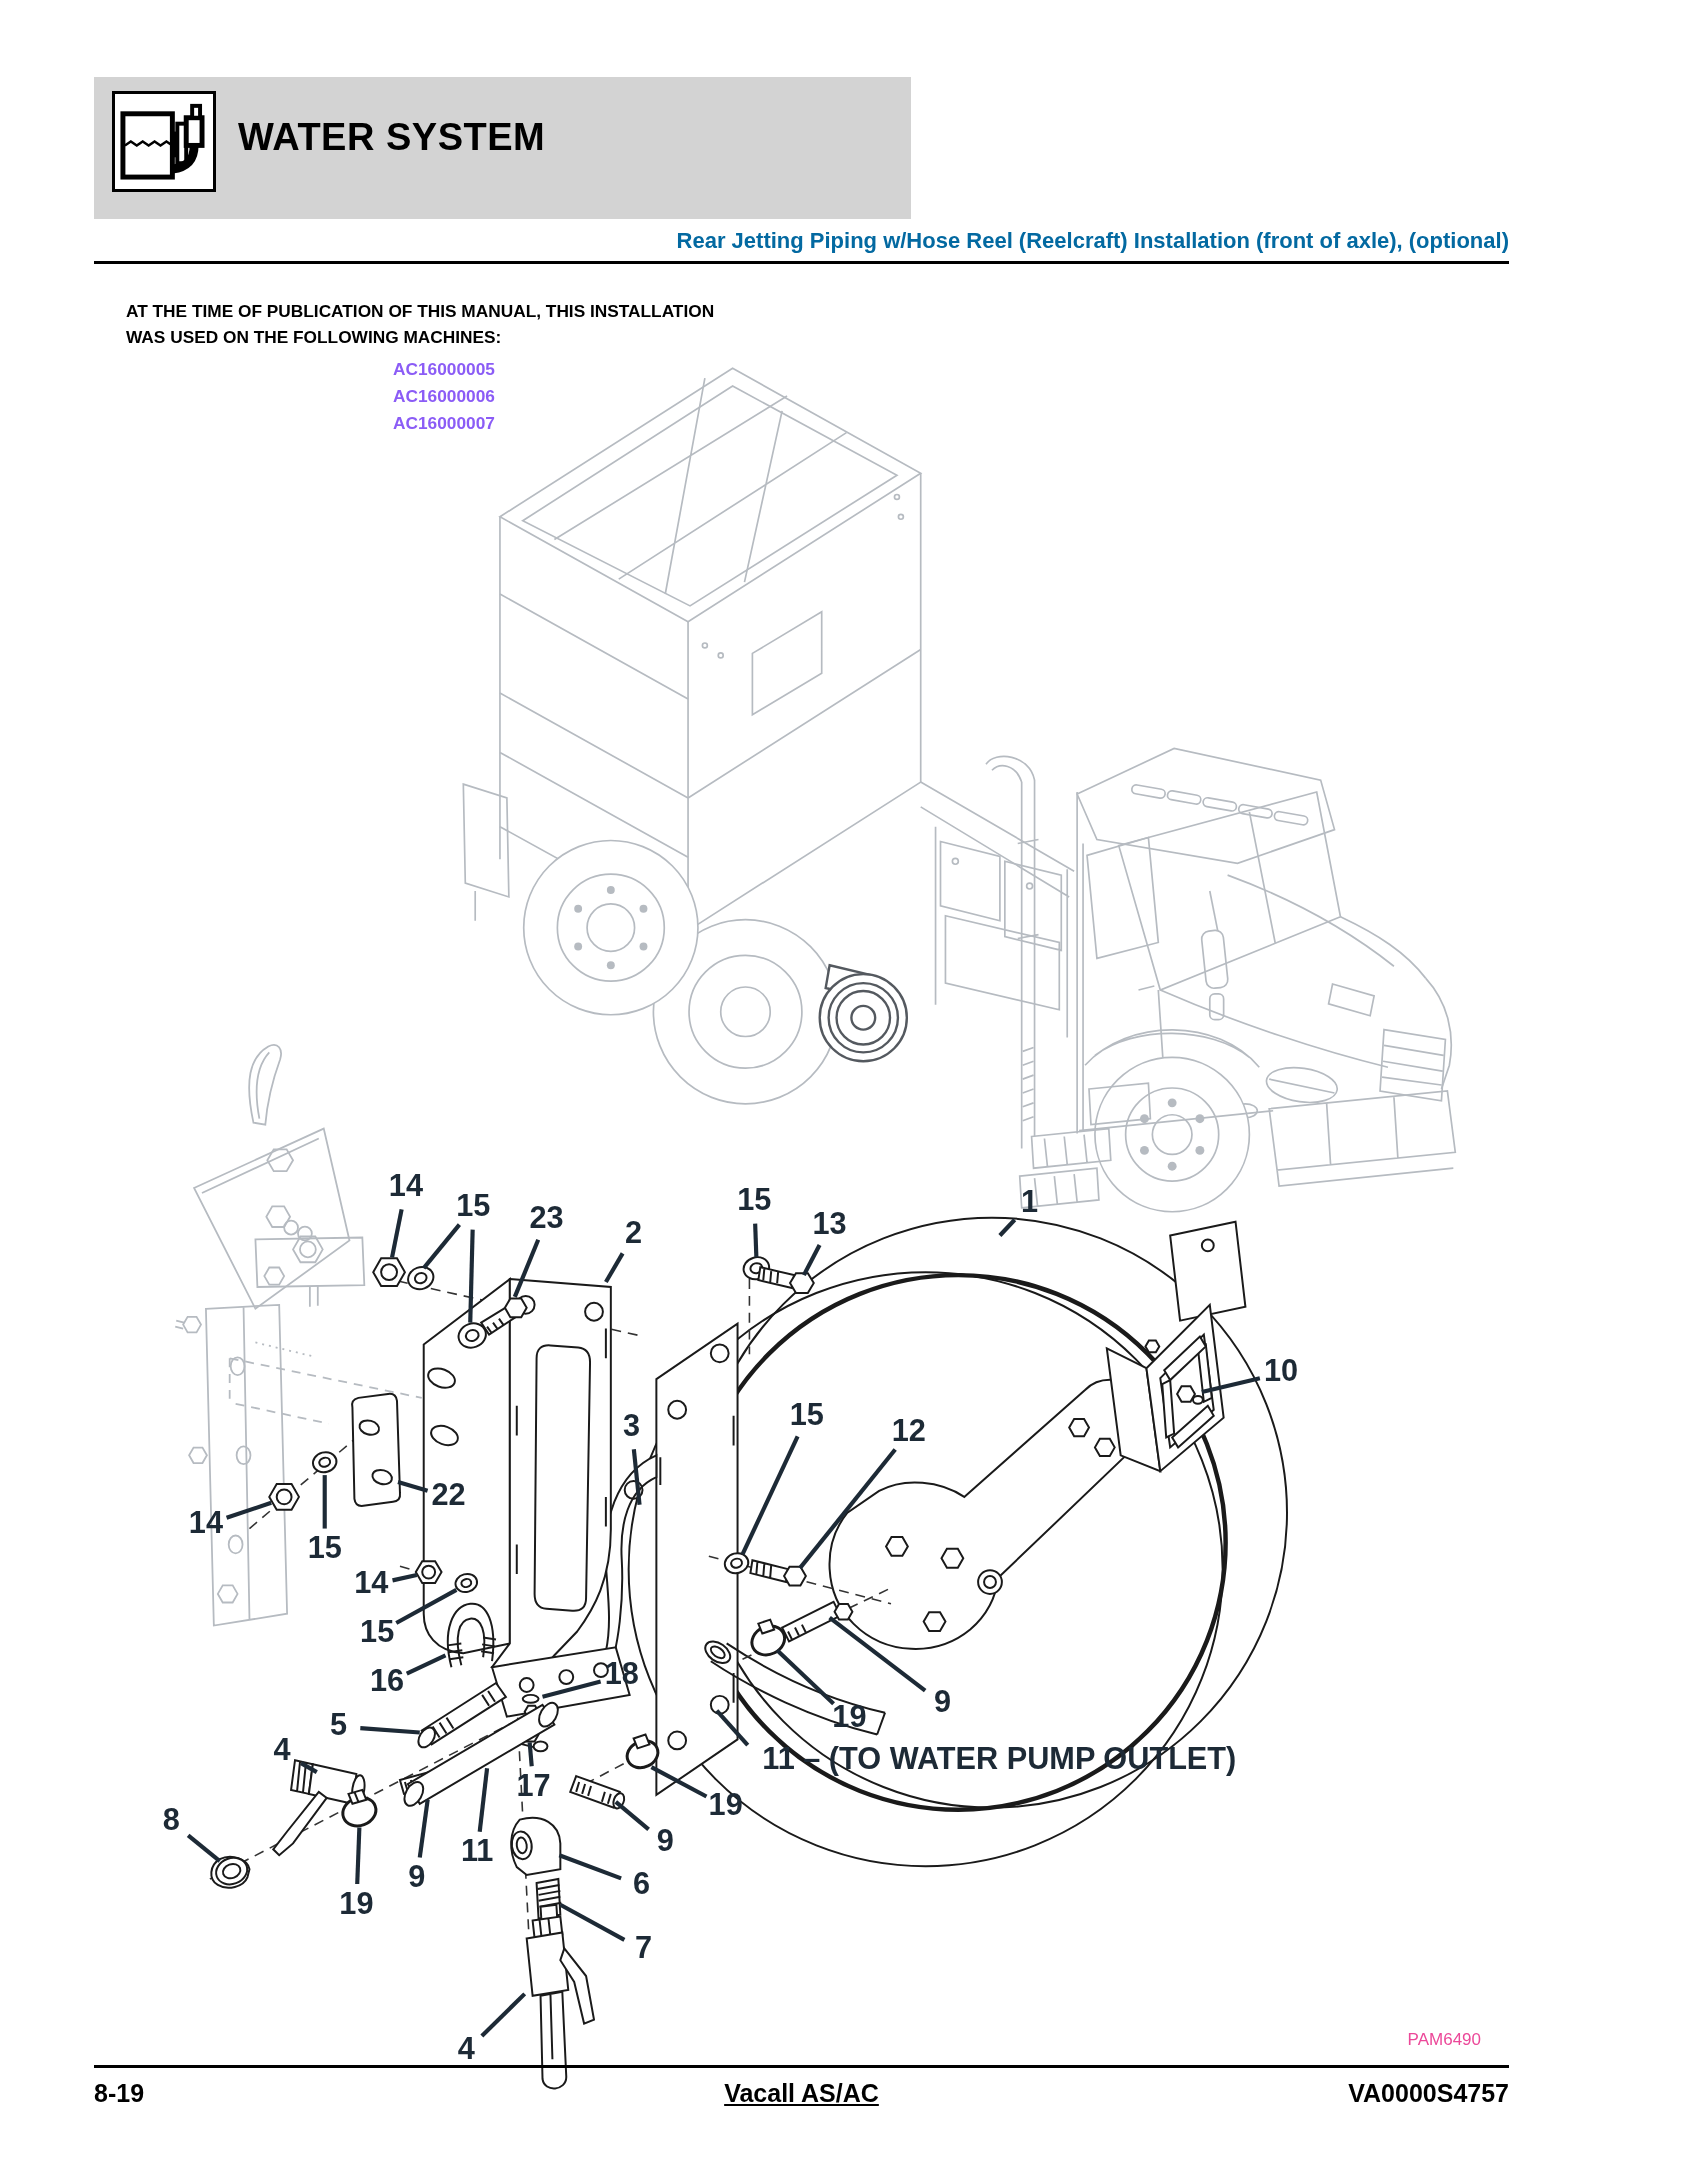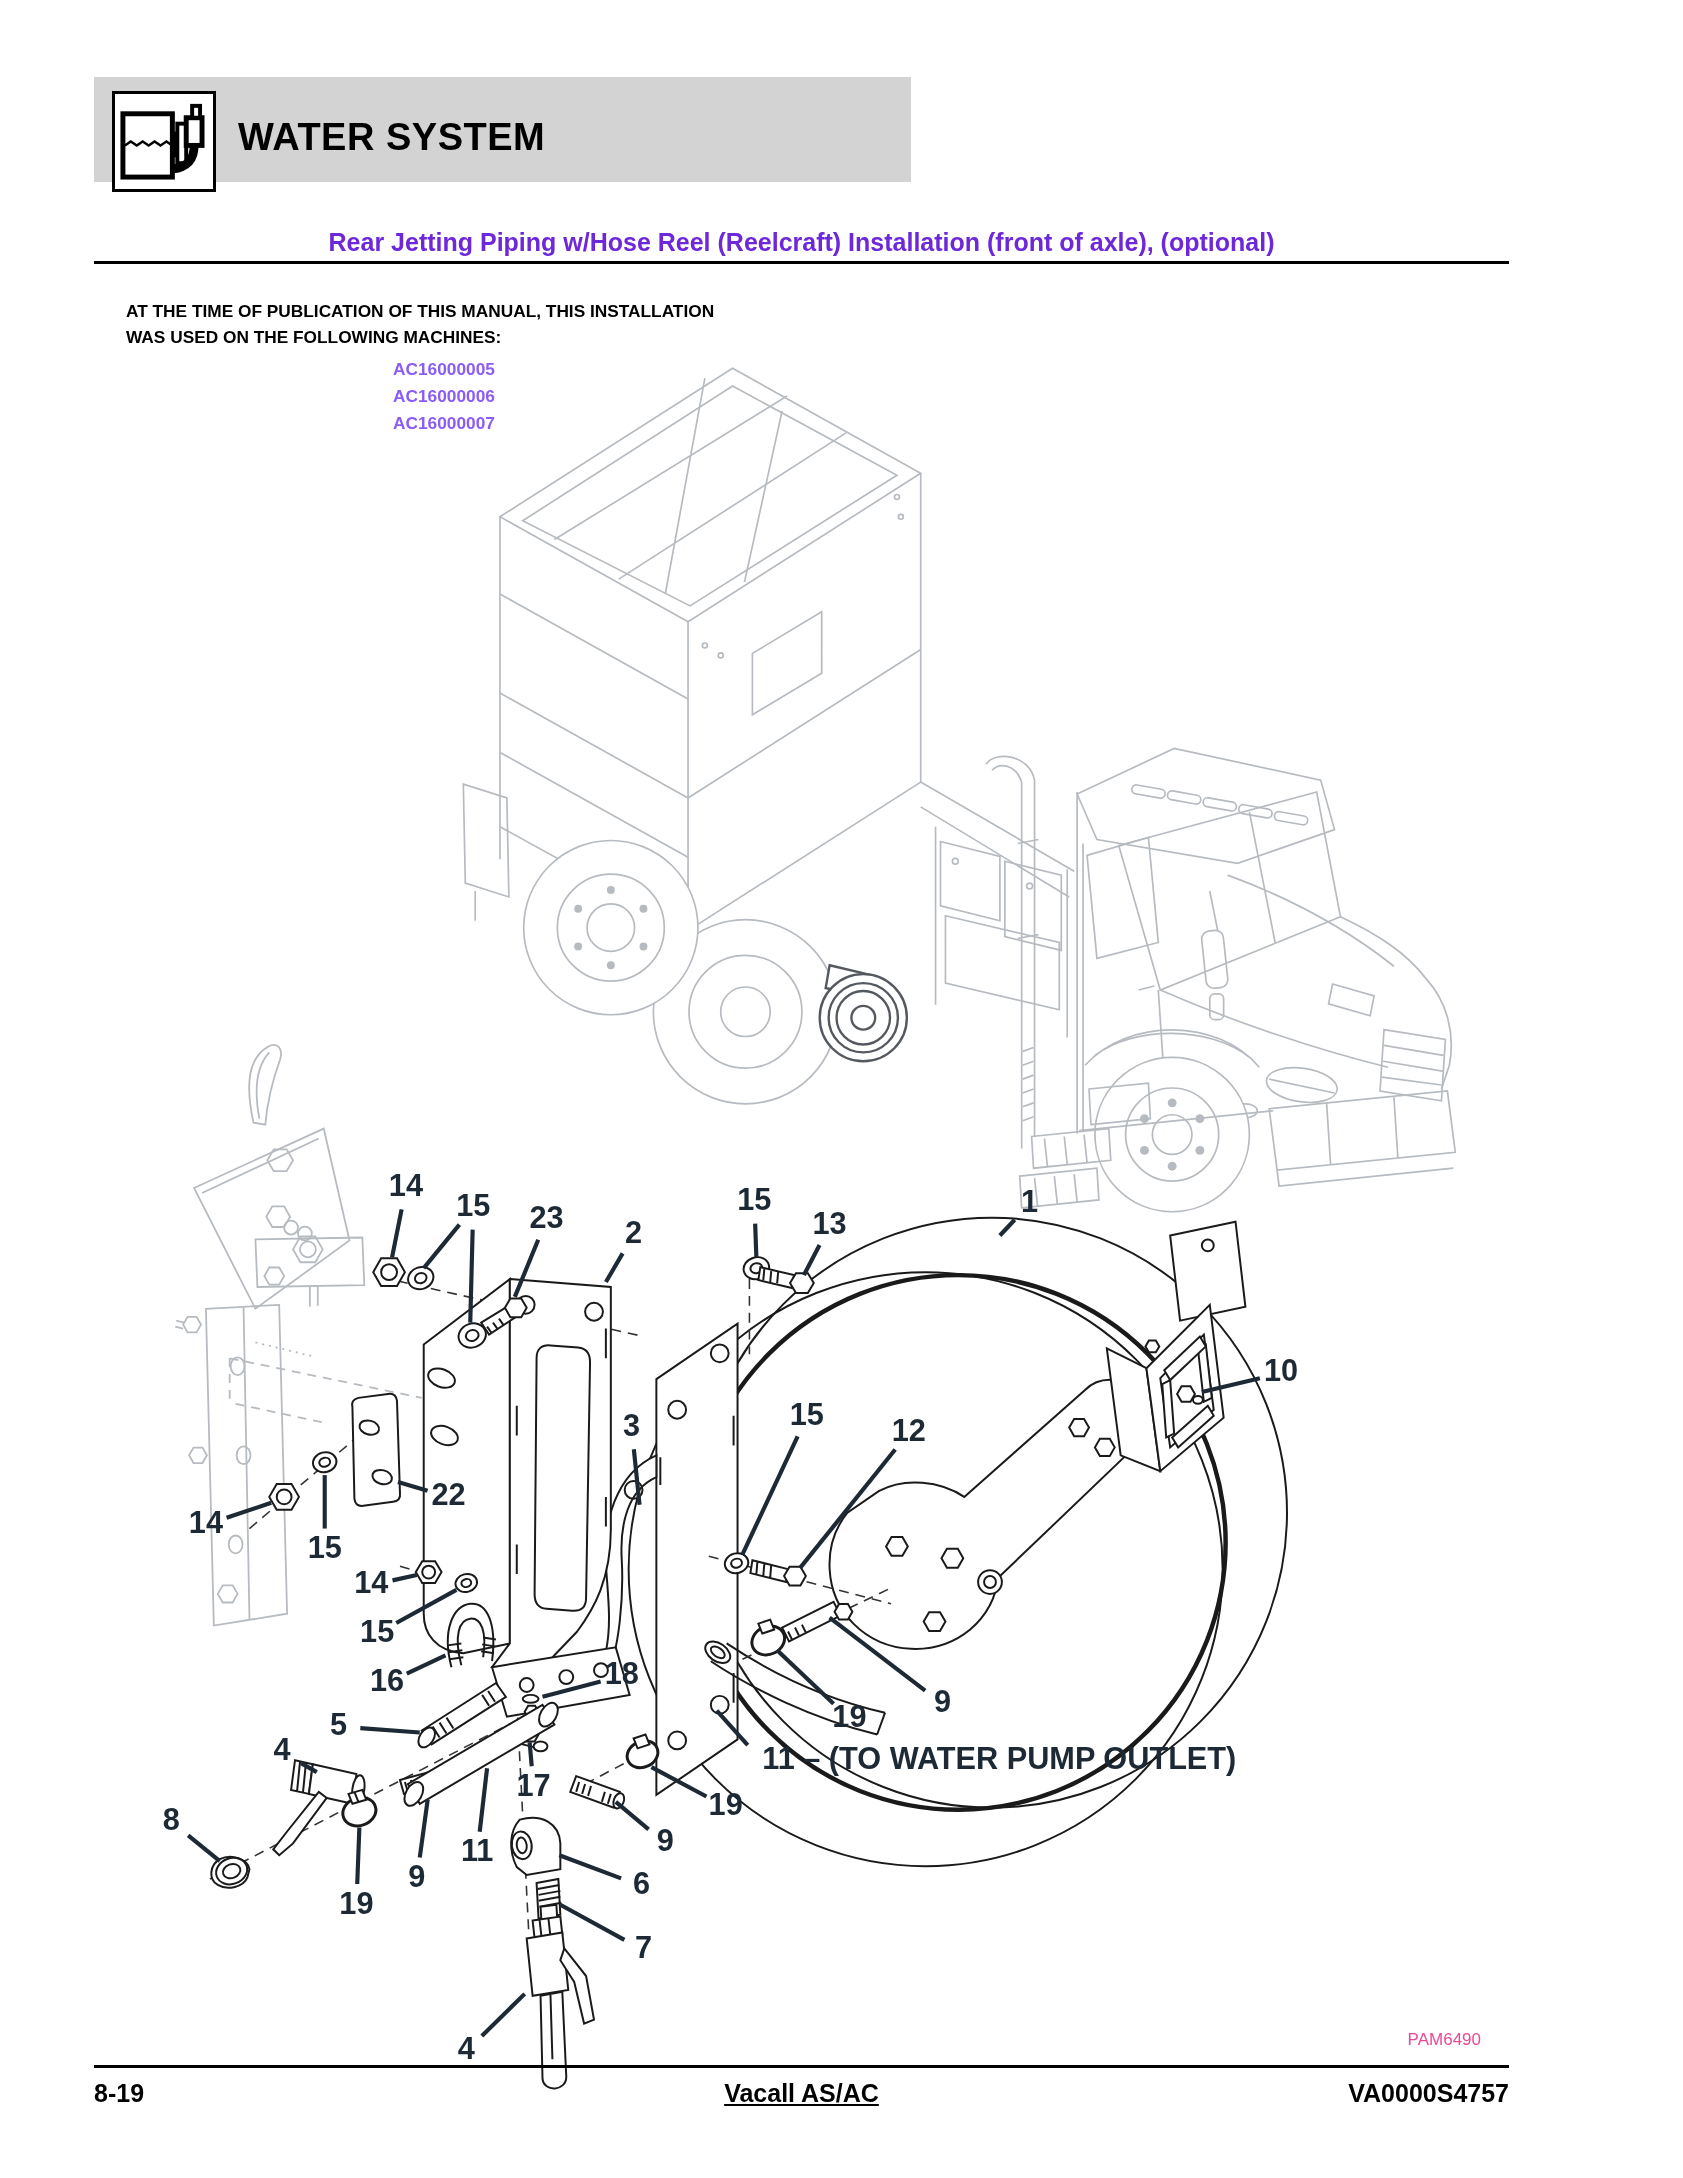--- a/index.html
+++ b/index.html
@@ -1,23 +1,23 @@
 <!DOCTYPE html>
 <html><head>
 <meta charset="utf-8">
 <style>
   html,body{margin:0;padding:0;background:#888;}
   #page{position:relative;width:1683px;height:2178px;background:#ffffff;overflow:hidden;
         font-family:"Liberation Sans",sans-serif;}
   .abs{position:absolute;}
-  #header-bar{left:94px;top:77px;width:817px;height:105px;background:#d3d3d3;}
+  #header-bar{left:94px;top:77px;width:817px;height:142px;background:#d3d3d3;}
   #icon-box{left:18px;top:14px;width:98px;height:95px;background:#fff;border:3px solid #000;position:absolute;}
   #header-title{position:absolute;left:144px;top:0;height:121px;display:flex;align-items:center;
                 font-size:38px;font-weight:bold;color:#000;letter-spacing:0.5px;}
-  #subtitle{left:94px;top:228px;width:1415px;text-align:center;font-size:25px;font-weight:bold;color:#6d28d9;}
+  #subtitle{left:94px;top:228px;width:1415px;text-align:right;font-size:22px;font-weight:bold;color:#0369a1;}
   #rule-top{left:94px;top:261px;width:1415px;height:3px;background:#000;}
   #notice{left:126px;top:298px;width:618px;font-size:17.3px;font-weight:bold;line-height:26px;color:#000;}
   #machines{left:393px;top:356px;font-size:17.3px;font-weight:bold;line-height:27px;color:#8b5cf6;}
   #fig-ref{left:1184px;top:2030px;width:297px;text-align:right;font-size:17px;color:#ec4899;}
   #rule-bottom{left:94px;top:2065px;width:1415px;height:3px;background:#000;}
   #footer{left:94px;top:2079px;width:1415px;font-size:25px;font-weight:bold;color:#000;}
   #footer .fl{float:left;} #footer .fc{position:absolute;left:0;width:100%;text-align:center;text-decoration:underline;} #footer .fr{float:right;text-align:right;}
   svg text{font-family:"Liberation Sans",sans-serif;}
 </style>
 </head>

